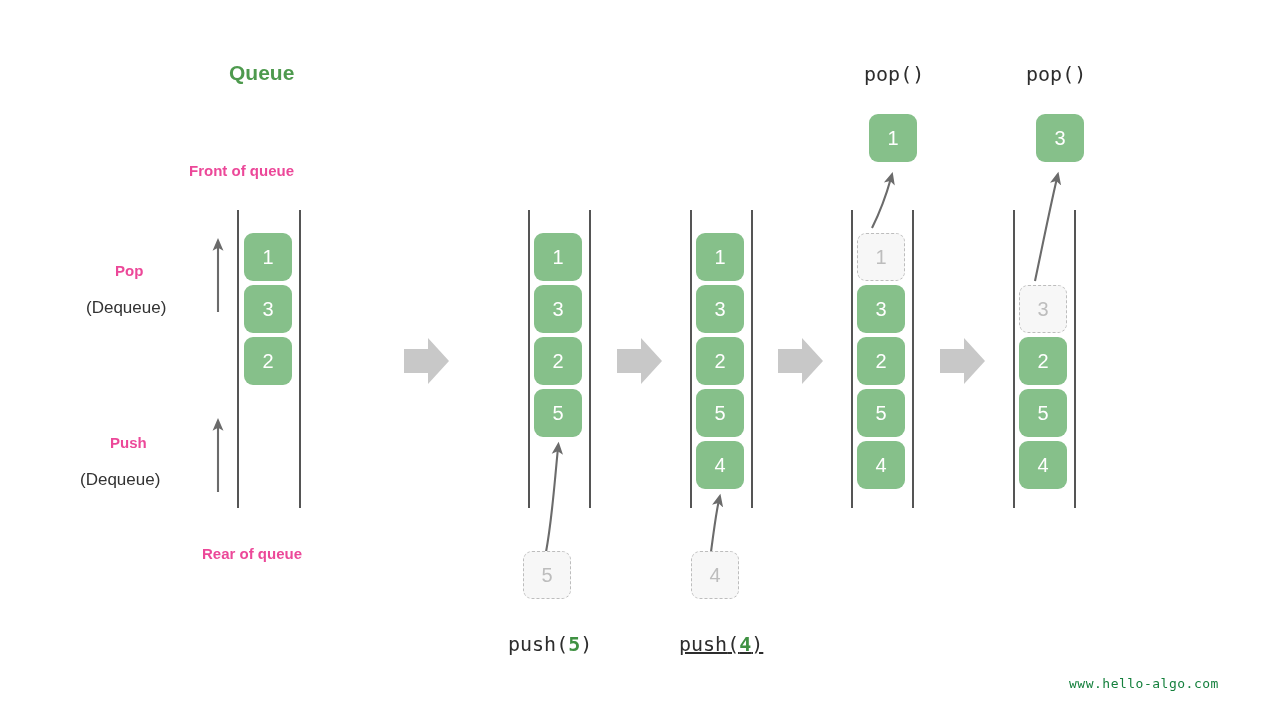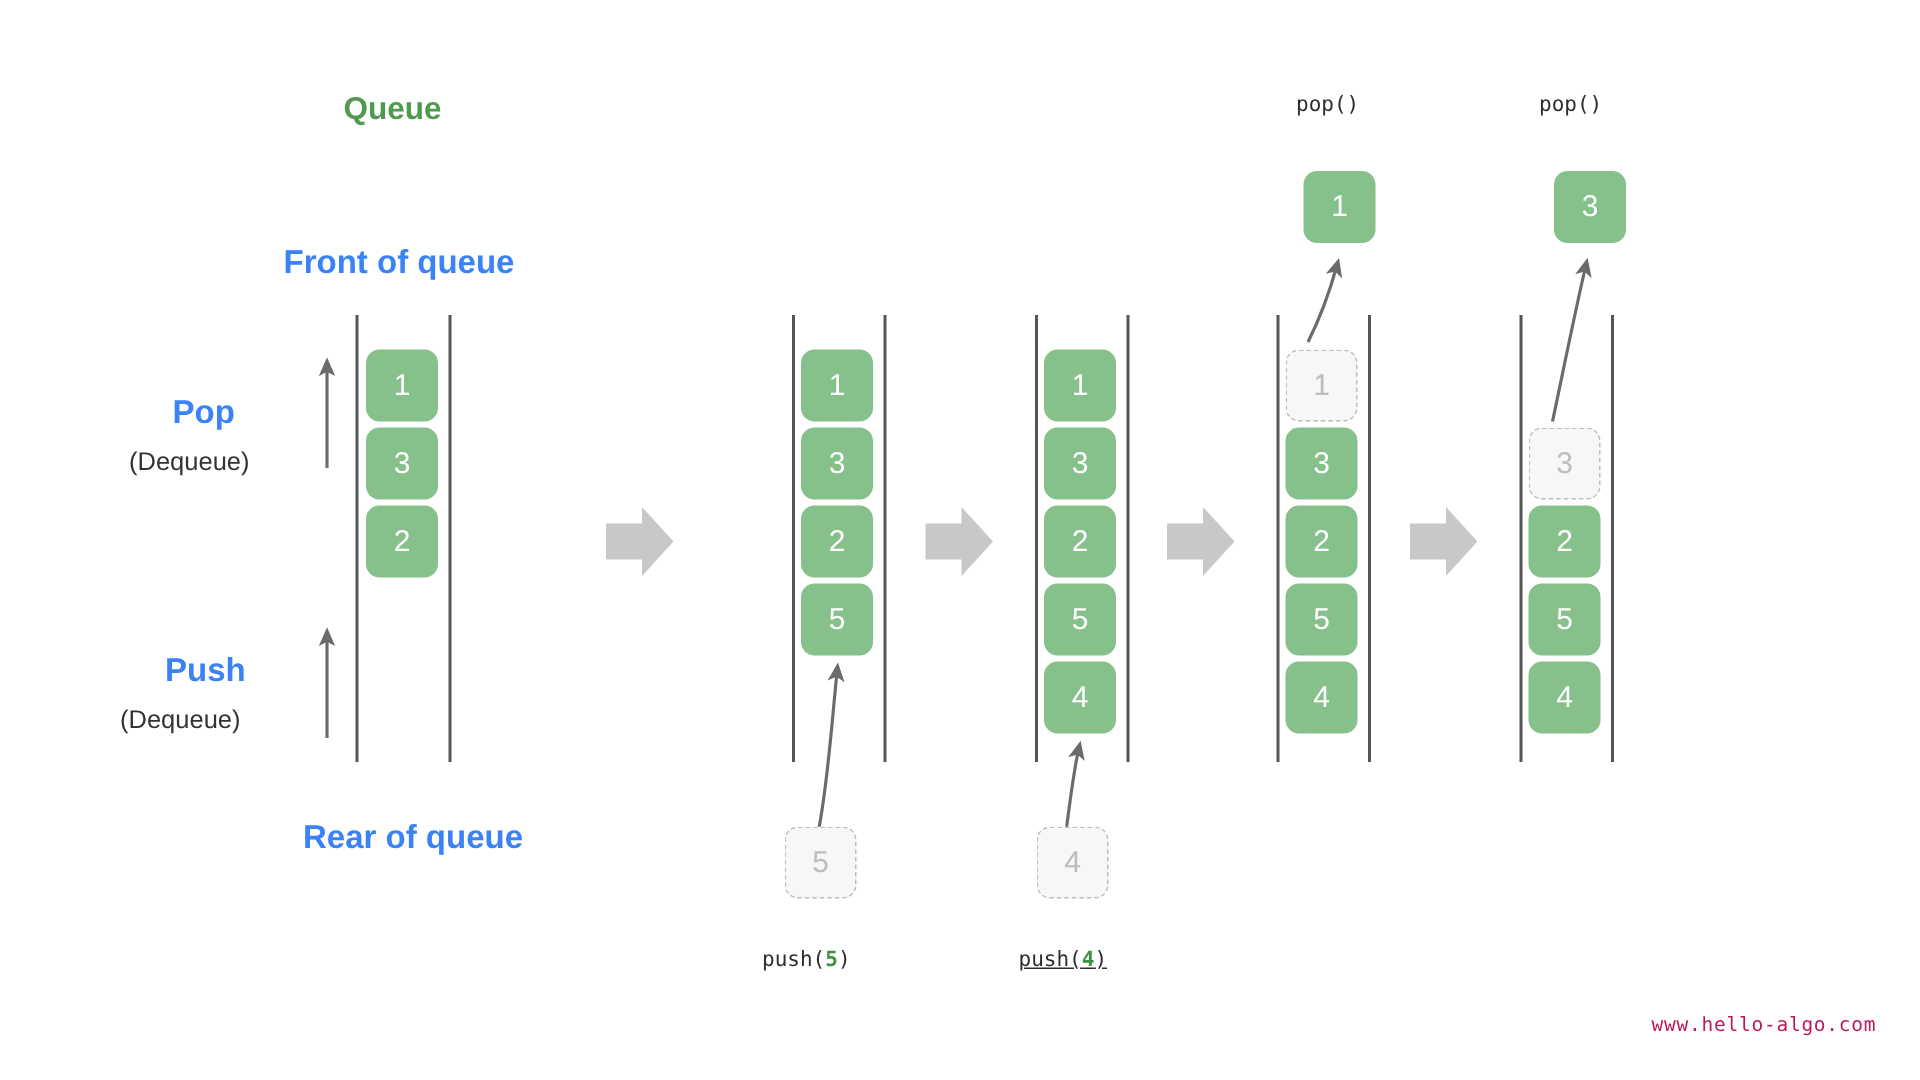--- a/index.html
+++ b/index.html
@@ -25,52 +25,51 @@
   
   .title {
     position: absolute;
     font-size: 21px;
     font-weight: bold;
     color: #4e9a4e;
     white-space: nowrap;
   }
   .anno-bold {
     position: absolute;
-    font-size: 22px;
+    font-size: 15px;
     font-weight: bold;
-    color: #3b82f6;
+    color: #ec4899;
     white-space: nowrap;
   }
   .anno-reg {
     position: absolute;
     font-size: 17px;
     font-weight: normal;
     color: #333333;
     white-space: nowrap;
   }
   .op-label {
     position: absolute;
-    font-size: 14px;
+    font-size: 20px;
     color: #2d2d2d;
     font-family: "DejaVu Sans Mono", "Liberation Mono", monospace;
     white-space: nowrap;
     letter-spacing: 0px;
   }
   .op-label .arg {
     color: #3f9142;
     font-weight: bold;
   }
   .watermark {
     position: absolute;
     font-size: 13px;
-    color: #be185d;
+    color: #15803d;
     font-family: "DejaVu Sans Mono", "Liberation Mono", monospace;
     letter-spacing: 0.5px;
     white-space: nowrap;
-    margin-left: 32px;
   }
 
   
   .rail {
     position: absolute;
     width: 1.6px;
     background: #555555;
   }
 
   

